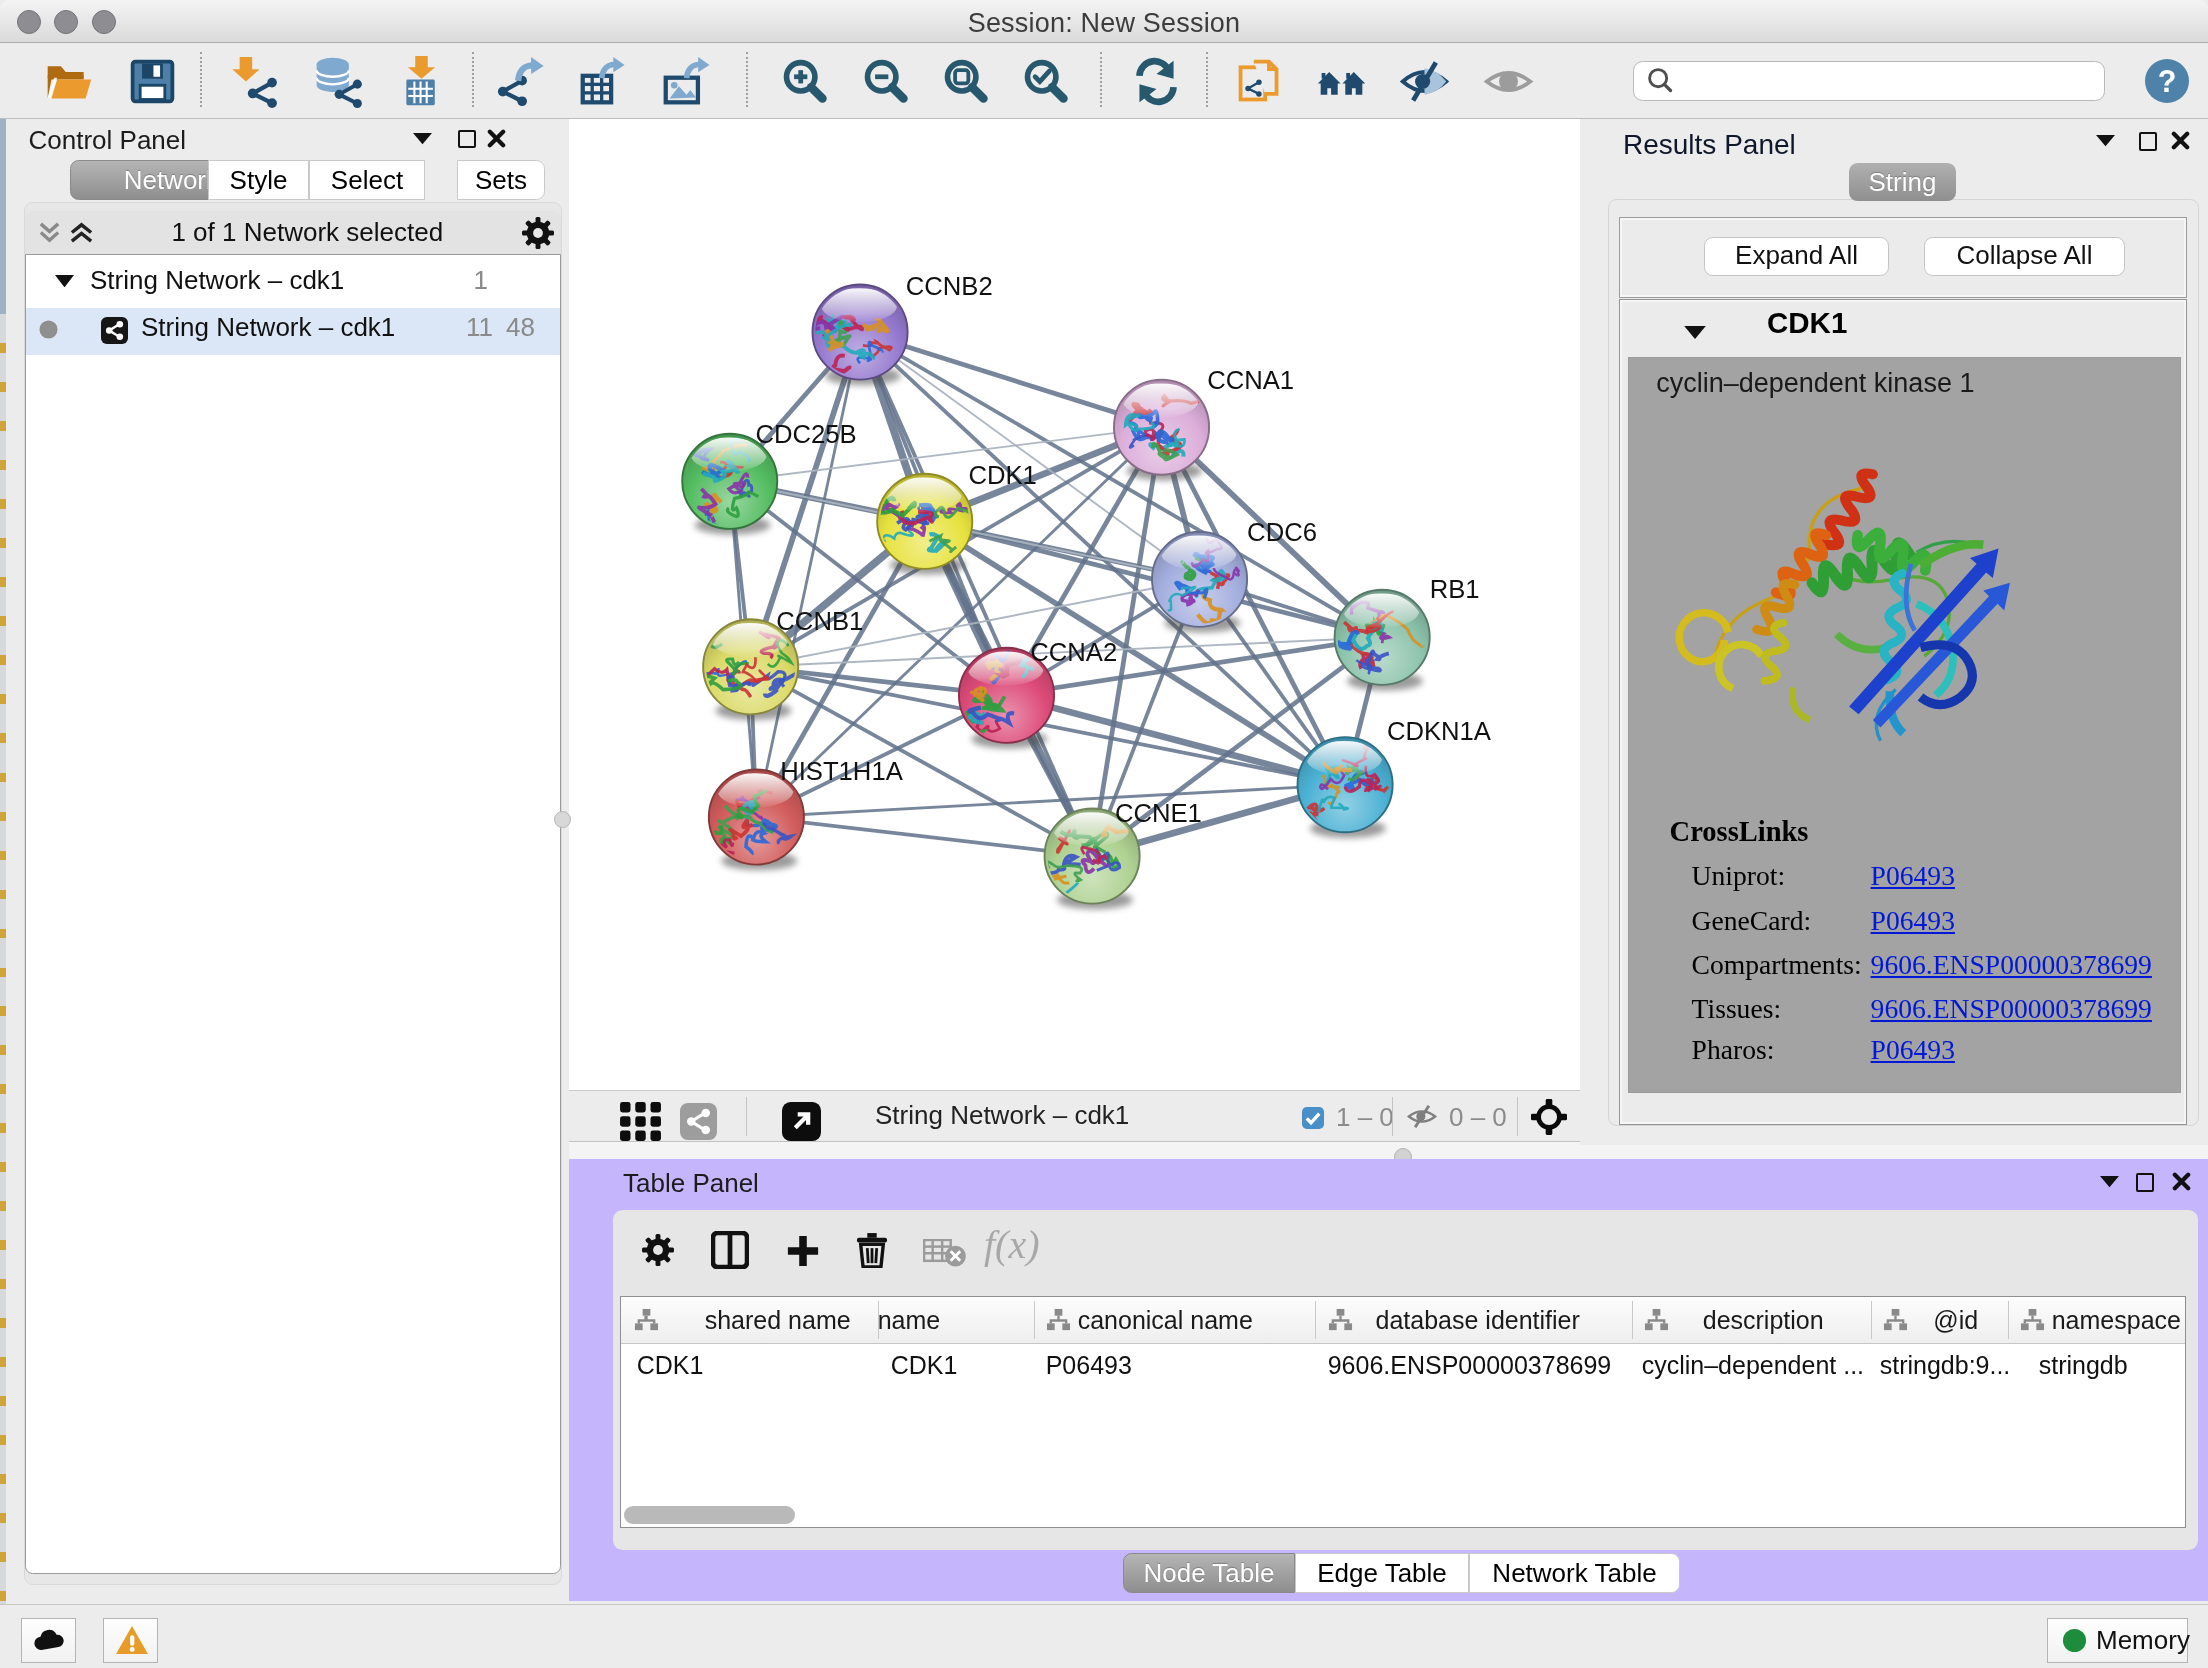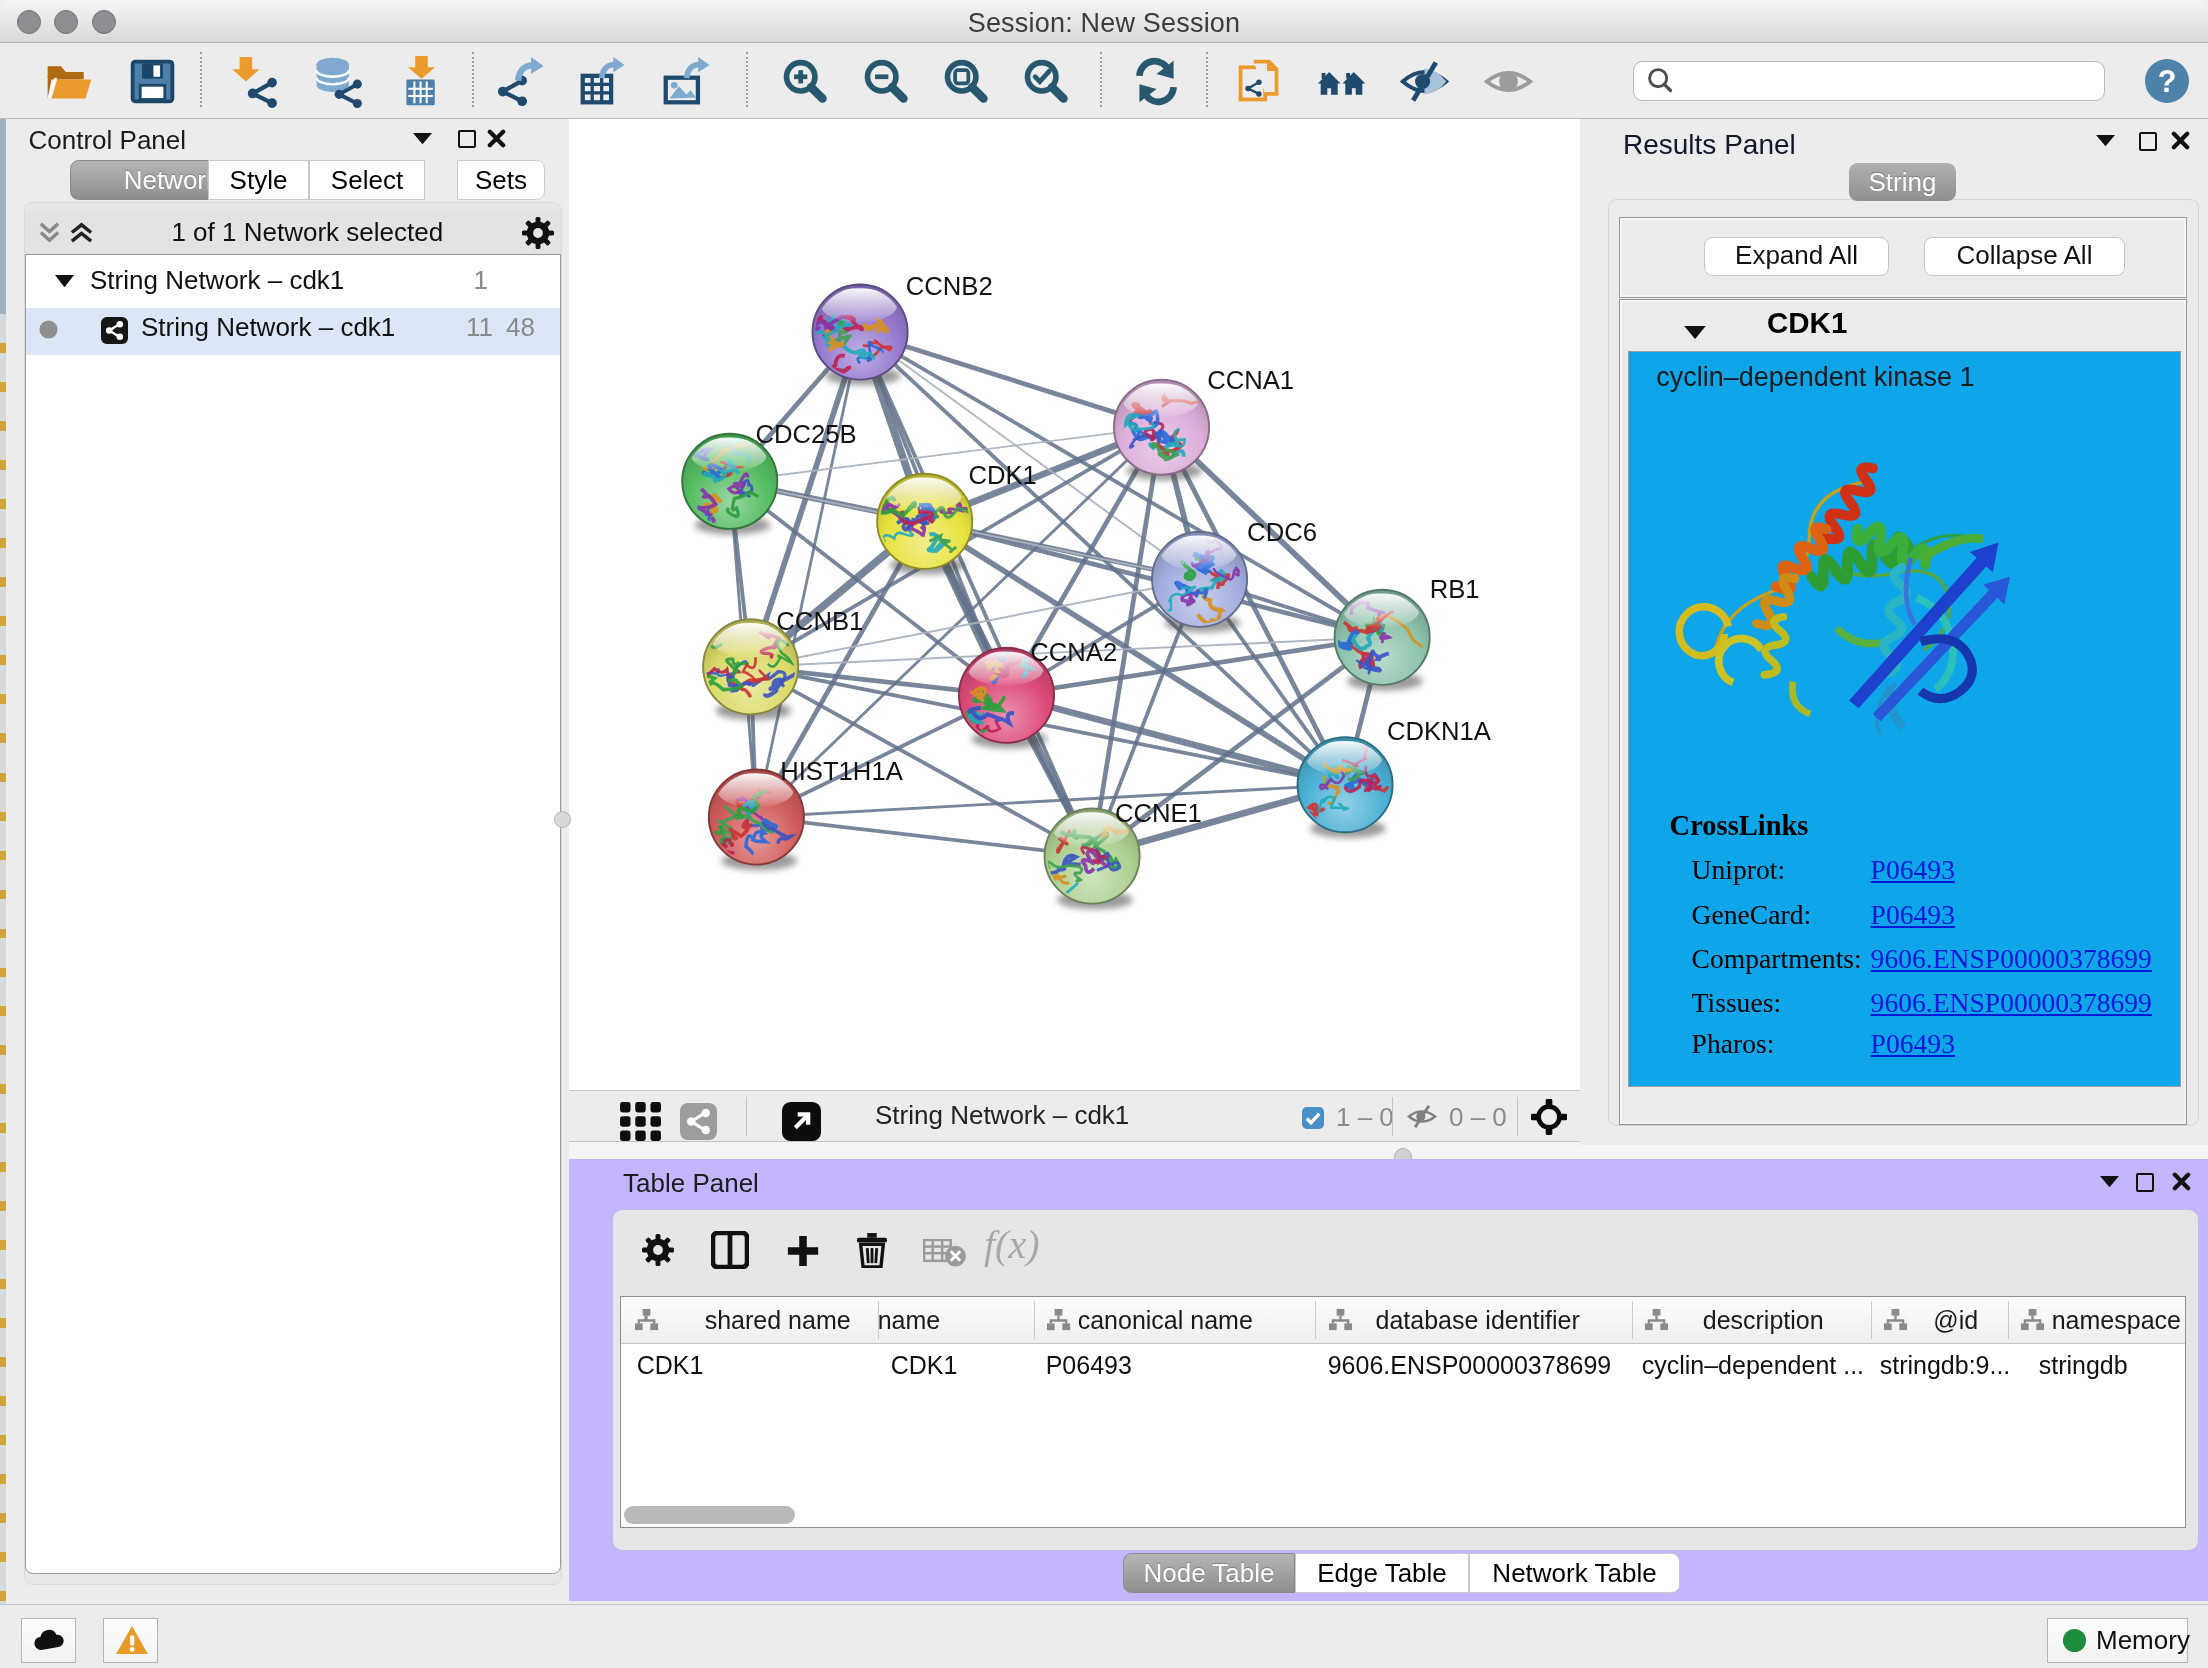--- a/index.html
+++ b/index.html
@@ -29,21 +29,21 @@
 #netbar{left:569px;top:1090px;width:1011px;height:50px;background:#ececec;border-top:1.9px solid #c9c9c9;border-bottom:1.9px solid #c2c2c2;}
 #gapstrip{left:569px;top:1142px;width:1640px;height:17px;background:#f4f4f4;}
 
 #rp{left:1580px;top:119px;width:629px;height:1026px;background:#ececec;}
 #rp-title{left:43px;top:9.5px;font-size:28px;color:#0f172a;}
 #stringtab{left:269px;top:44px;width:107px;height:38px;background:linear-gradient(#b0b0b0,#8f8f8f);border-radius:8.6px;color:#fff;font-size:26px;text-align:center;line-height:38px;text-shadow:0 -1px 1px rgba(0,0,0,0.25);}
 #rp-container{left:27.6px;top:80px;width:591px;height:927px;background:#ebebeb;border:1px solid #d4d4d4;border-radius:8.6px;box-sizing:border-box;}
 #rp-box1{left:11.4px;top:17px;width:566px;height:79px;border:1.9px solid #9b9b9b;box-shadow:inset 0 0 0 1.9px #fafafa;}
 .rbtn{position:absolute;top:19px;height:39px;background:#fff;border:1.9px solid #c4c4c4;border-radius:8.6px;box-sizing:border-box;font-size:26px;color:#111;text-align:center;line-height:35px;}
 #rp-box2{left:11.4px;top:100px;width:566px;height:824px;border:1.9px solid #949494;box-shadow:inset 0 0 0 1.9px #fafafa;}
-#rp-inner{left:7.6px;top:51px;width:551px;height:734px;border:1.9px solid #9b9b9b;background:#0ea5e9;text-align:right;}
+#rp-inner{left:7.6px;top:57px;width:551px;height:734px;border:1.9px solid #9b9b9b;background:#a3a3a3;text-align:right;}
 .serif{font-family:"Liberation Serif",serif;}
 .xl-label{font-size:27.6px;color:#000;}
 .xl-link{font-size:27.6px;color:#0018d8;text-decoration:underline;}
 
 #tp{left:569px;top:1159px;width:1640px;height:442px;background:#c4b5fd;}
 #tp-container{left:44px;top:51px;width:1585px;height:340px;background:#e6e6e6;border-radius:9.5px;}
 #tp-table{left:6.7px;top:86px;width:1566px;height:232px;background:#fff;border:1.9px solid #8f8f8f;box-sizing:border-box;}
 .thead{position:absolute;left:0;top:0;height:46px;width:100%;background:linear-gradient(#fdfdfd,#eeeeee);border-bottom:1.9px solid #c6c6c6;}
 .thsep{position:absolute;top:3.8px;height:38px;border-left:1.9px solid #c9c9c9;}
 .thlabel{position:absolute;top:8.6px;font-size:25px;color:#1a1a1a;}

